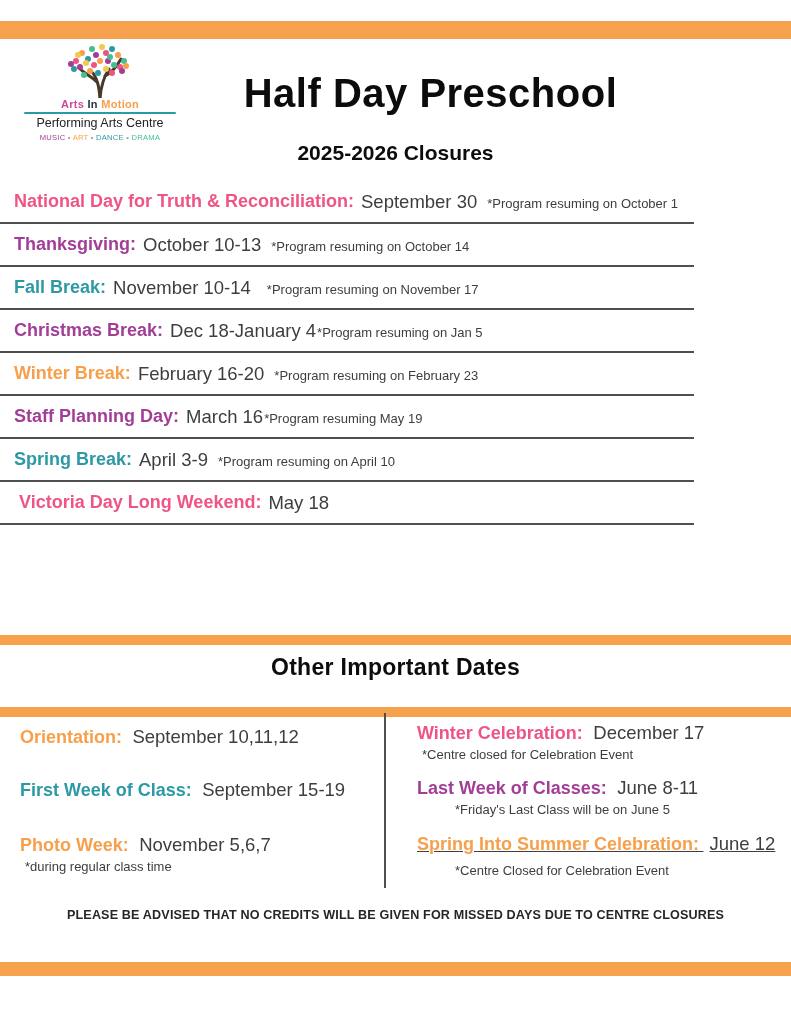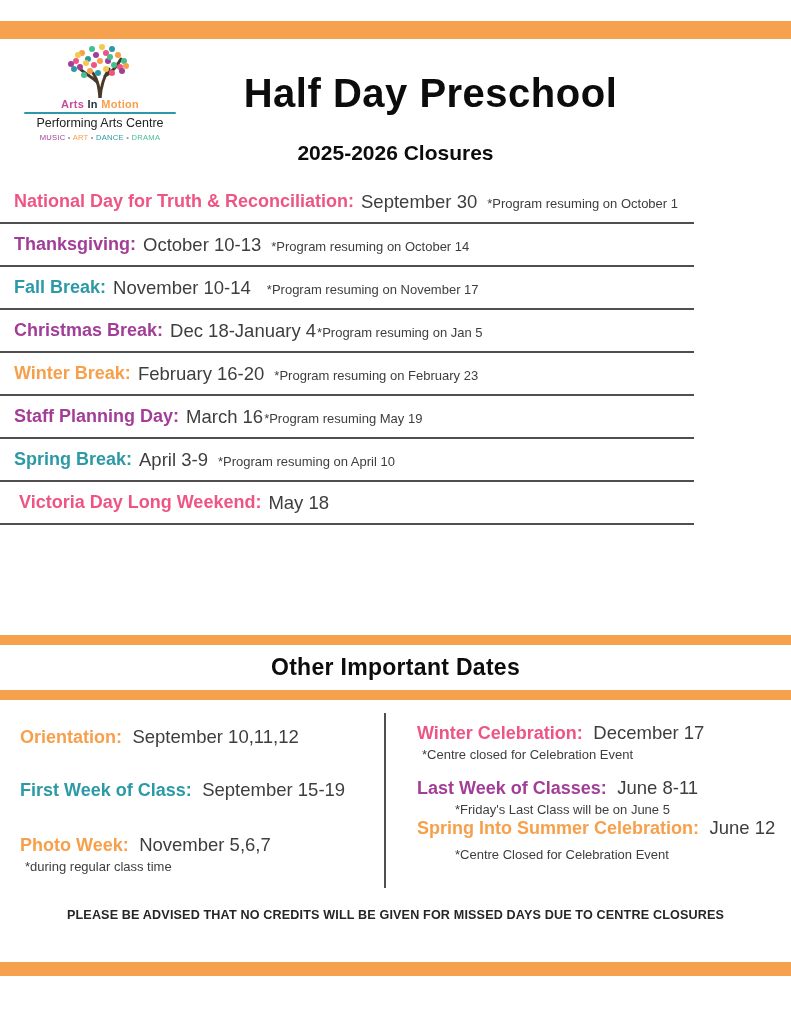--- a/index.html
+++ b/index.html
@@ -28,34 +28,34 @@
   .closures{position:absolute;top:181px;left:0;width:694px;}
   .closure-row{box-sizing:border-box;height:43px;border-bottom:2px solid #4f4f4f;
                display:flex;align-items:center;padding-left:14px;white-space:nowrap;}
   .closure-label{font-size:18px;font-weight:bold;}
   .closure-date{font-size:18.5px;color:#3e3e40;margin-left:7px;}
   .closure-note{font-size:13px;color:#3e3e40;margin-left:10px;padding-top:3px;}
 
   
   .band{position:absolute;top:635px;left:0;width:791px;}
   .band-bar{height:10px;background:#f5a14d;}
-  .band-title{height:45px;line-height:45px;text-align:center;font-size:23px;
+  .band-title{height:62px;line-height:45px;text-align:center;font-size:23px;
               font-weight:bold;color:#0c0c0c;letter-spacing:.3px;}
 
   
   .columns{position:absolute;top:700px;left:0;width:791px;height:196px;display:flex;justify-content:center;}
   .col-left{box-sizing:border-box;width:384px;padding:26px 0 0 20px;}
   .col-divider{width:2px;background:#4f4f4f;margin-top:13px;height:175px;}
   .col-right{box-sizing:border-box;flex:1;padding:22px 0 0 31px;}
   .od-line{white-space:nowrap;}
   .od-label{font-size:18px;font-weight:bold;}
   .od-date{font-size:18.5px;color:#3e3e40;margin-left:6px;}
   .od-note{font-size:13px;color:#3e3e40;margin-top:3px;}
   .gap-l1{margin-top:31px;} .gap-l2{margin-top:33px;}
-  .gap-r1{margin-top:15px;} .gap-r2{margin-top:0;}
+  .gap-r1{margin-top:15px;} .gap-r2{margin-top:16px;text-decoration:underline;}
   .ind-sm{padding-left:5px;} .ind-md{padding-left:38px;}
 
   
   .footer-note{position:absolute;top:908px;left:0;width:791px;text-align:center;
                font-size:12.6px;font-weight:bold;color:#262626;letter-spacing:.15px;}
 </style>
 </head>
 <body>
 
 <div class="page">

